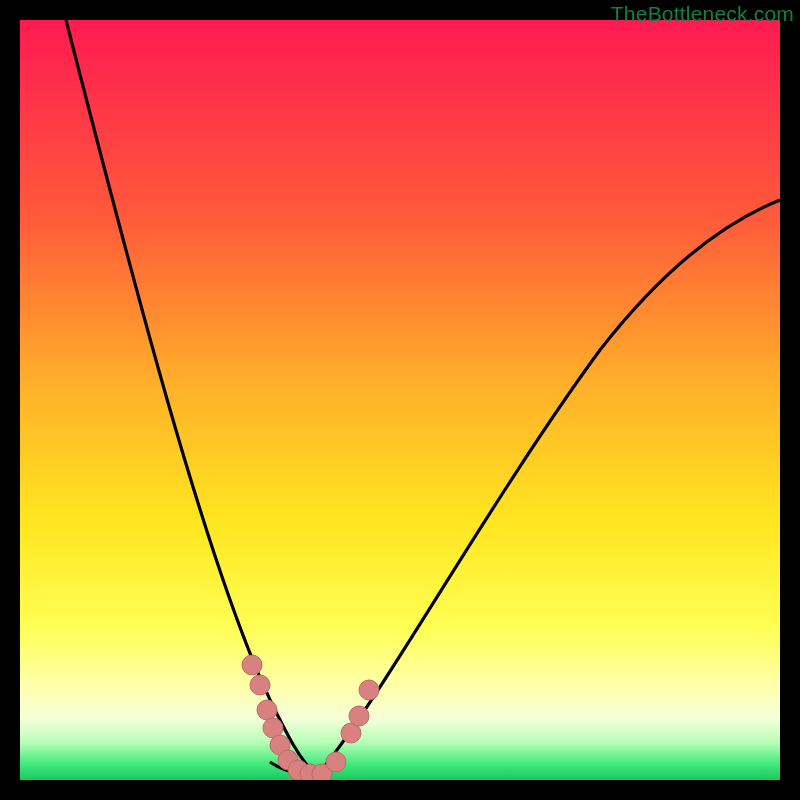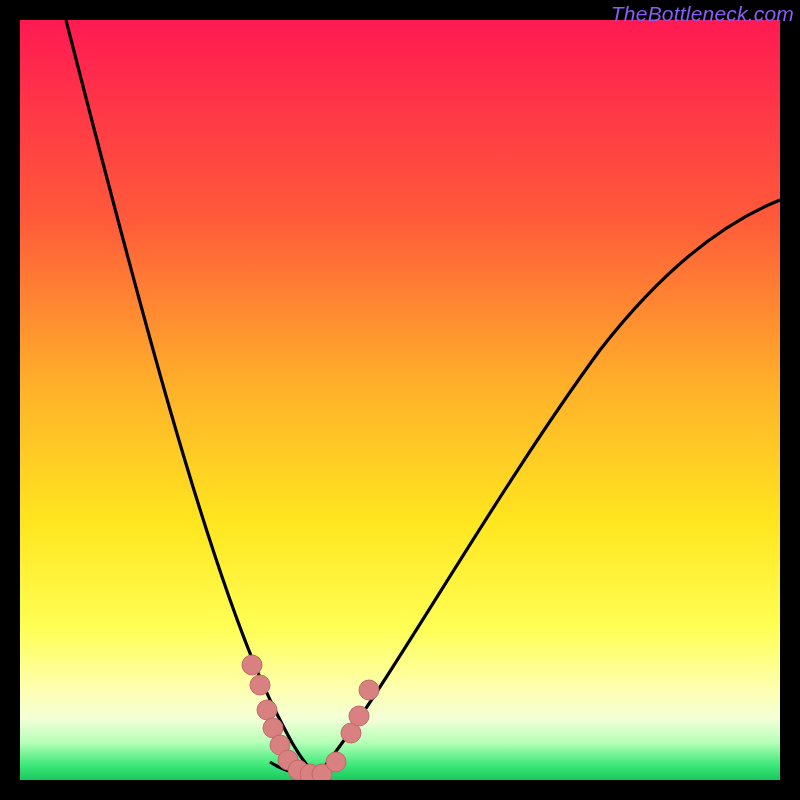--- a/index.html
+++ b/index.html
@@ -23,26 +23,25 @@
     position: absolute;
     left: 0;
     top: 0;
     width: 760px;
     height: 760px;
   }
   .watermark {
     position: absolute;
     top: 2px;
     right: 6px;
-    color: #8b5cf6;
+    color: #15803d;
     font-size: 21px;
     font-weight: 500;
     letter-spacing: 0.2px;
     z-index: 10;
-    font-style: italic;
   }
 </style>
 </head>
 <body>
 
 <div class="frame">
   <svg class="plot-area" viewBox="0 0 760 760">
     <defs>
       <linearGradient id="bg-grad" x1="0" y1="0" x2="0" y2="1">
         <stop offset="0%" stop-color="#ff1a52"></stop>

